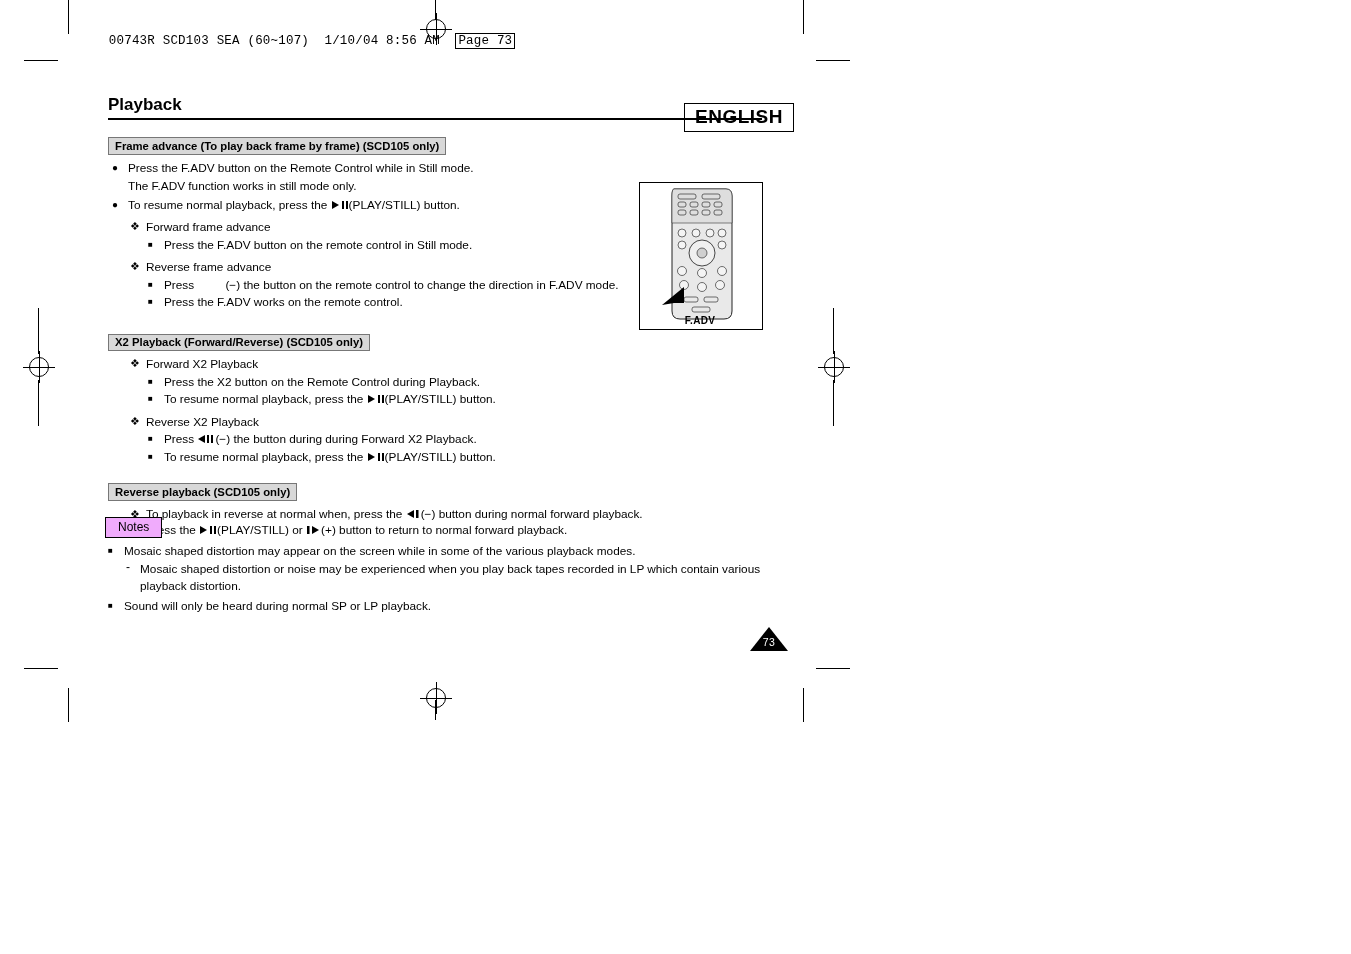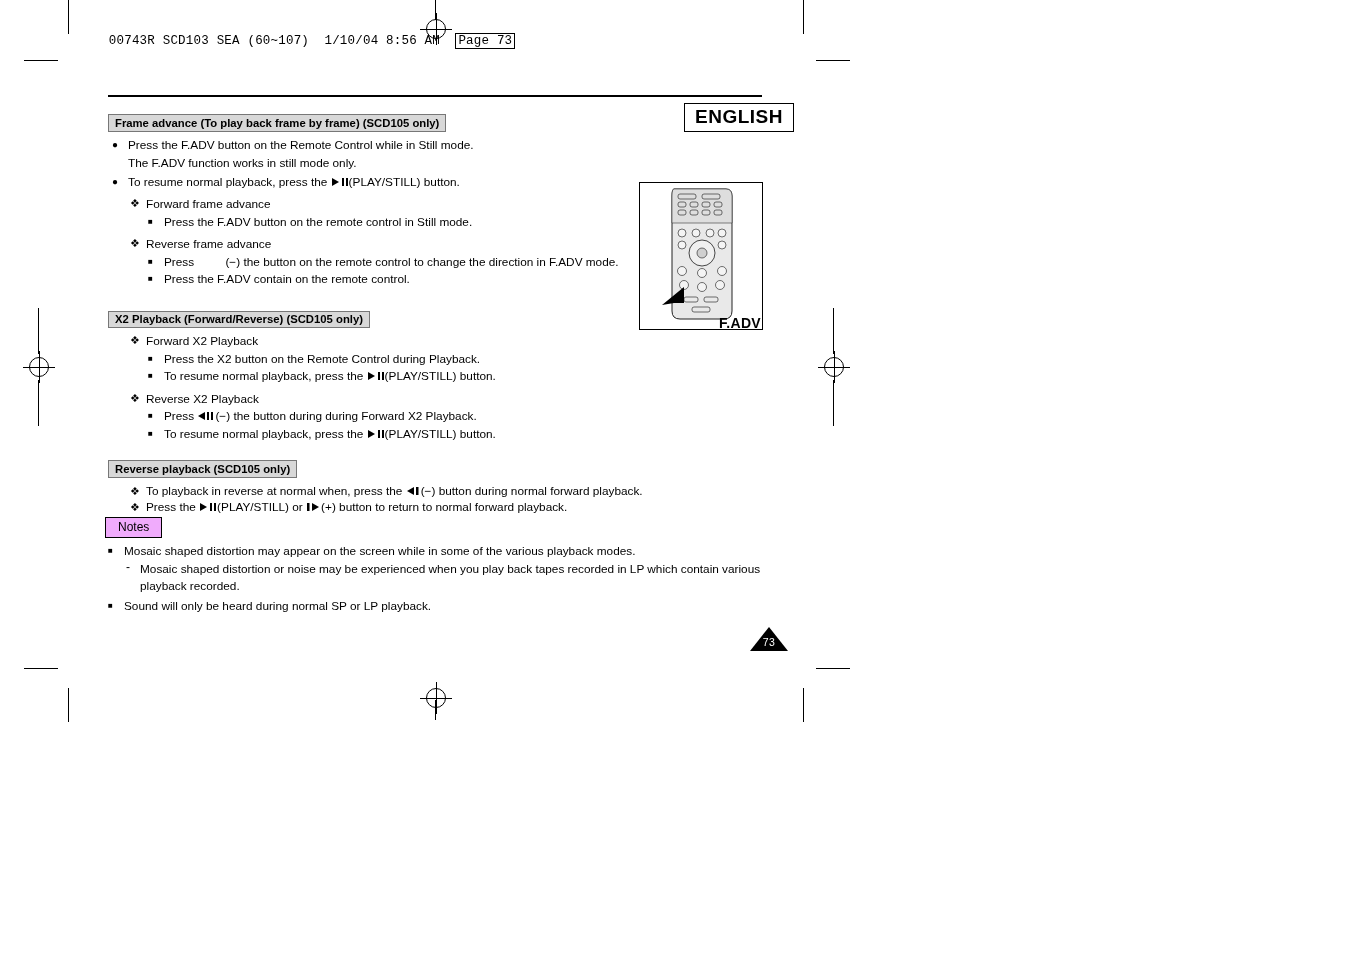--- a/index.html
+++ b/index.html
@@ -84,21 +84,21 @@
   .notes .sub2{padding-left:32px;}
 
   
   .figure{
     position:absolute;left:639px;top:182px;
     width:122px;height:146px;
     border:1px solid #000;background:#fff;
   }
   .figcap{
     position:absolute;left:639px;top:315px;width:122px;
-    text-align:right;font-size:14px;font-weight:bold;letter-spacing:0.3px;
+    text-align:center;font-size:10px;font-weight:bold;letter-spacing:0.3px;
   }
 
   
   .pgnum{
     position:absolute;left:750px;top:627px;
     width:38px;height:26px;
   }
   .pgnum .tri{
     width:0;height:0;
     border-left:19px solid transparent;
@@ -138,20 +138,21 @@
   <div class="reg" style="left:426px;top:688px;width:18px;height:18px;"></div>
 
   <div class="slug">
     <span>00743R SCD103 SEA (60~107)  1/10/04 8:56 AM</span>&nbsp;&nbsp;<span class="pagebox">Page 73</span>
   </div>
 
   <div class="english">ENGLISH</div>
 
   <div class="content">
 
+    <div class="chapter">Playback</div>
     <div class="rule"></div>
 
     
     <div class="secthead">Frame advance (To play back frame by frame) (SCD105 only)</div>
 
     <ul>
       <li class="lvl1">
         <span class="bul">●</span>
         <span>Press the F.ADV button on the Remote Control while in Still mode.</span>
       </li>
@@ -177,21 +178,21 @@
       <li class="lvl2" style="margin-top:6px;">
         <span class="bul">❖</span>
         <span>Reverse frame advance</span>
       </li>
       <li class="lvl3">
         <span class="bul">■</span>
         <span>Press </span><span style="display:inline-block;width:28px;"></span><span>(−) the button on the remote control to change the direction in F.ADV mode.</span>
       </li>
       <li class="lvl3">
         <span class="bul">■</span>
-        <span>Press the F.ADV contain on the remote control.</span>
+        <span>Press the F.ADV works on the remote control.</span>
       </li>
     </ul>
 
     
     <div class="secthead" style="margin-top:22px;">X2 Playback (Forward/Reverse) (SCD105 only)</div>
 
     <ul>
       <li class="lvl2">
         <span class="bul">❖</span>
         <span>Forward X2 Playback</span>
@@ -260,21 +261,21 @@
   <ul class="notes">
     <li>
       <span class="bul">■</span>
       <span>Mosaic shaped distortion may appear on the screen while in some of the various playback modes.</span>
     </li>
     <li class="sub">
       <span class="bul">-</span>
       <span>Mosaic shaped distortion or noise may be experienced when you play back tapes recorded in LP which contain various</span>
     </li>
     <li class="sub2">
-      <span>playback recorded.</span>
+      <span>playback distortion.</span>
     </li>
     <li style="margin-top:3px;">
       <span class="bul">■</span>
       <span>Sound will only be heard during normal SP or LP playback.</span>
     </li>
   </ul>
 
   <div class="figure">
     <svg width="120" height="144" viewBox="0 0 120 144">
 

